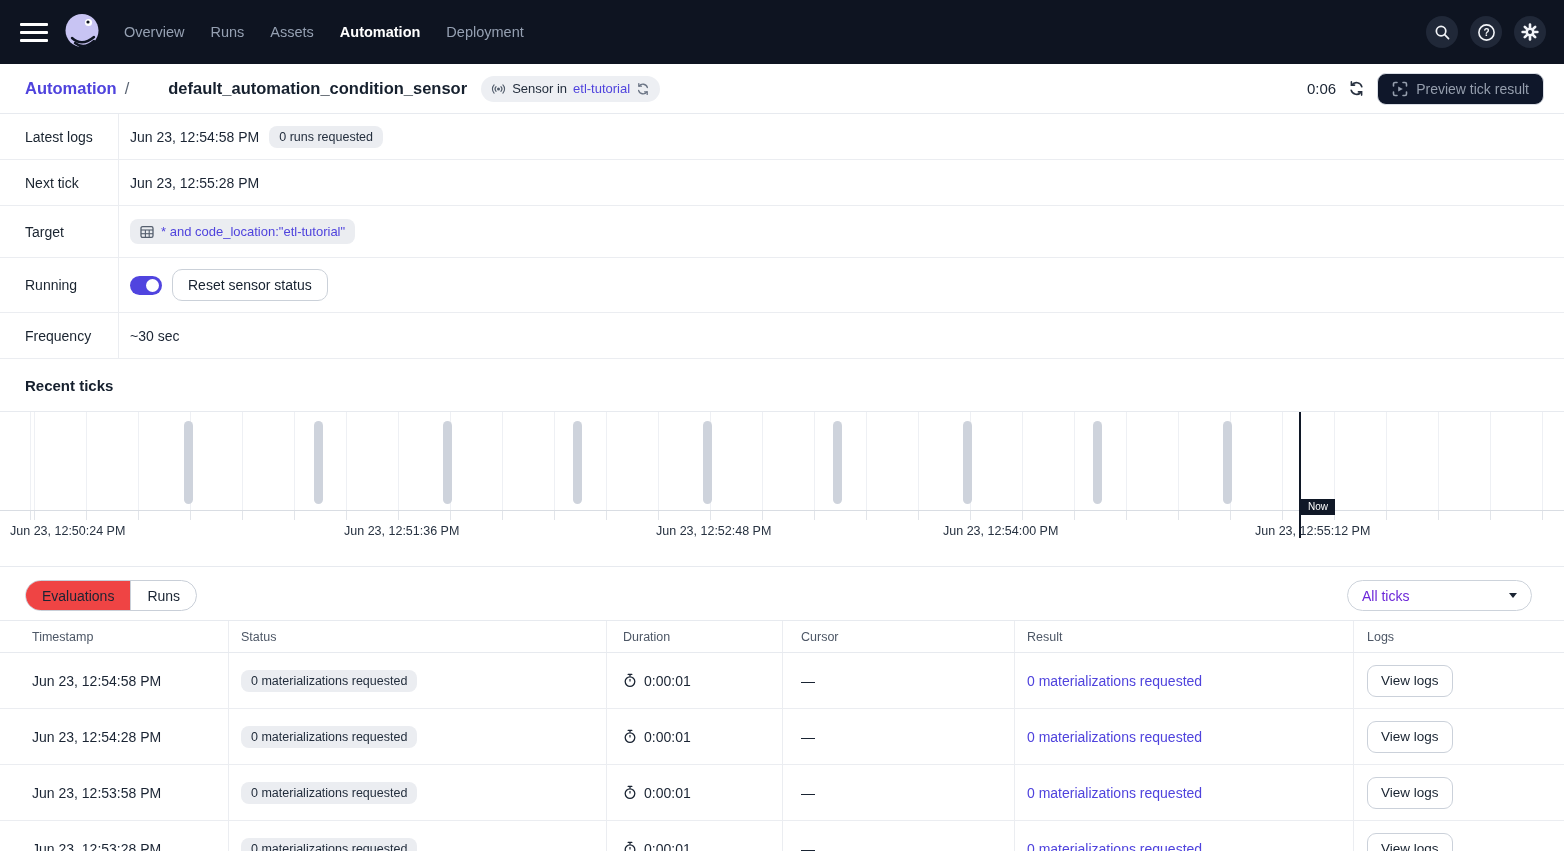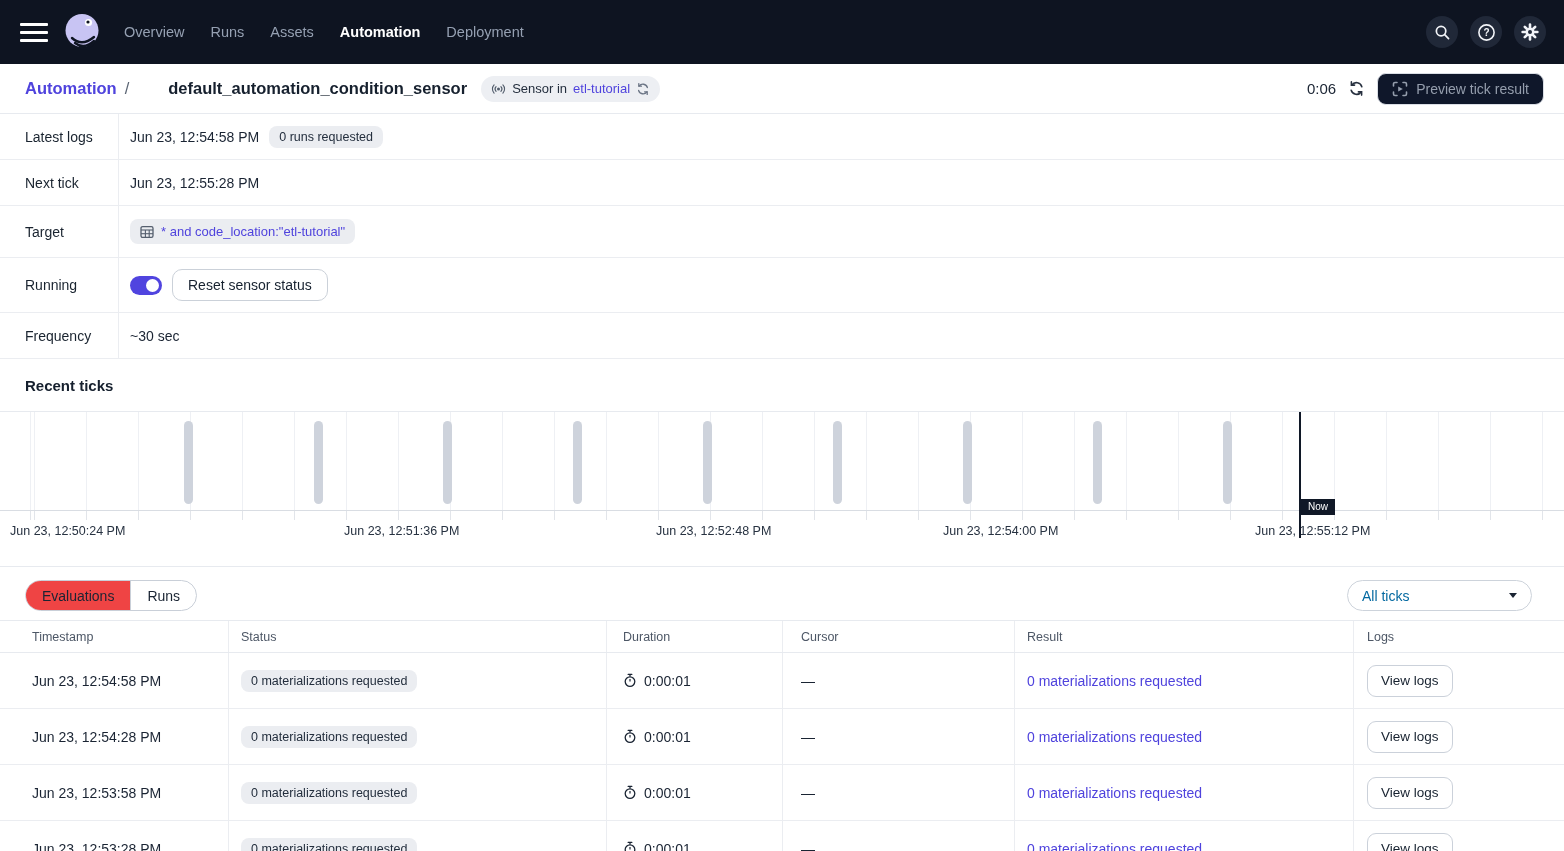--- a/index.html
+++ b/index.html
@@ -66,21 +66,21 @@
     padding:2px 7px 3px; z-index:4; }
 
   
   .tabs-row { border-top:1px solid #E7EAEF; height:54px; position:relative; }
   .segmented { position:absolute; left:25px; top:13px; display:inline-flex; border:1px solid #C9CFD8;
     border-radius:16px; overflow:hidden; height:31px; background:#fff; }
   .seg { padding:0 16px; display:flex; align-items:center; font-size:14px; color:#1A2433; cursor:pointer; }
   .seg.active { background:#ef4444; border-right:1px solid #C9CFD8; font-weight:400; }
   .select { position:absolute; right:32px; top:13px; width:185px; height:31px; border:1px solid #CDD3DB;
     border-radius:16px; display:flex; align-items:center; justify-content:space-between; padding:0 14px;
-    font-size:14px; color:#0369a1; cursor:pointer; background:#fff; }
+    font-size:14px; color:#6d28d9; cursor:pointer; background:#fff; }
   .caret { width:0; height:0; border-left:4px solid transparent; border-right:4px solid transparent;
     border-top:5px solid #1A2433; }
 
   
   .tbl { width:1564px; }
   .tbl-header, .tbl-row { display:grid; grid-template-columns:228px 378px 176px 232px 339px 1fr; }
   .tbl-header { height:33px; border-top:1px solid #E7EAEF; border-bottom:1px solid #E7EAEF; }
   .tbl-header > div { display:flex; align-items:center; font-size:12.5px; color:#4D5766; }
   .tbl-row { height:56px; border-bottom:1px solid #EBEDF1; }
   .tbl-row > div { display:flex; align-items:center; font-size:14px; }

